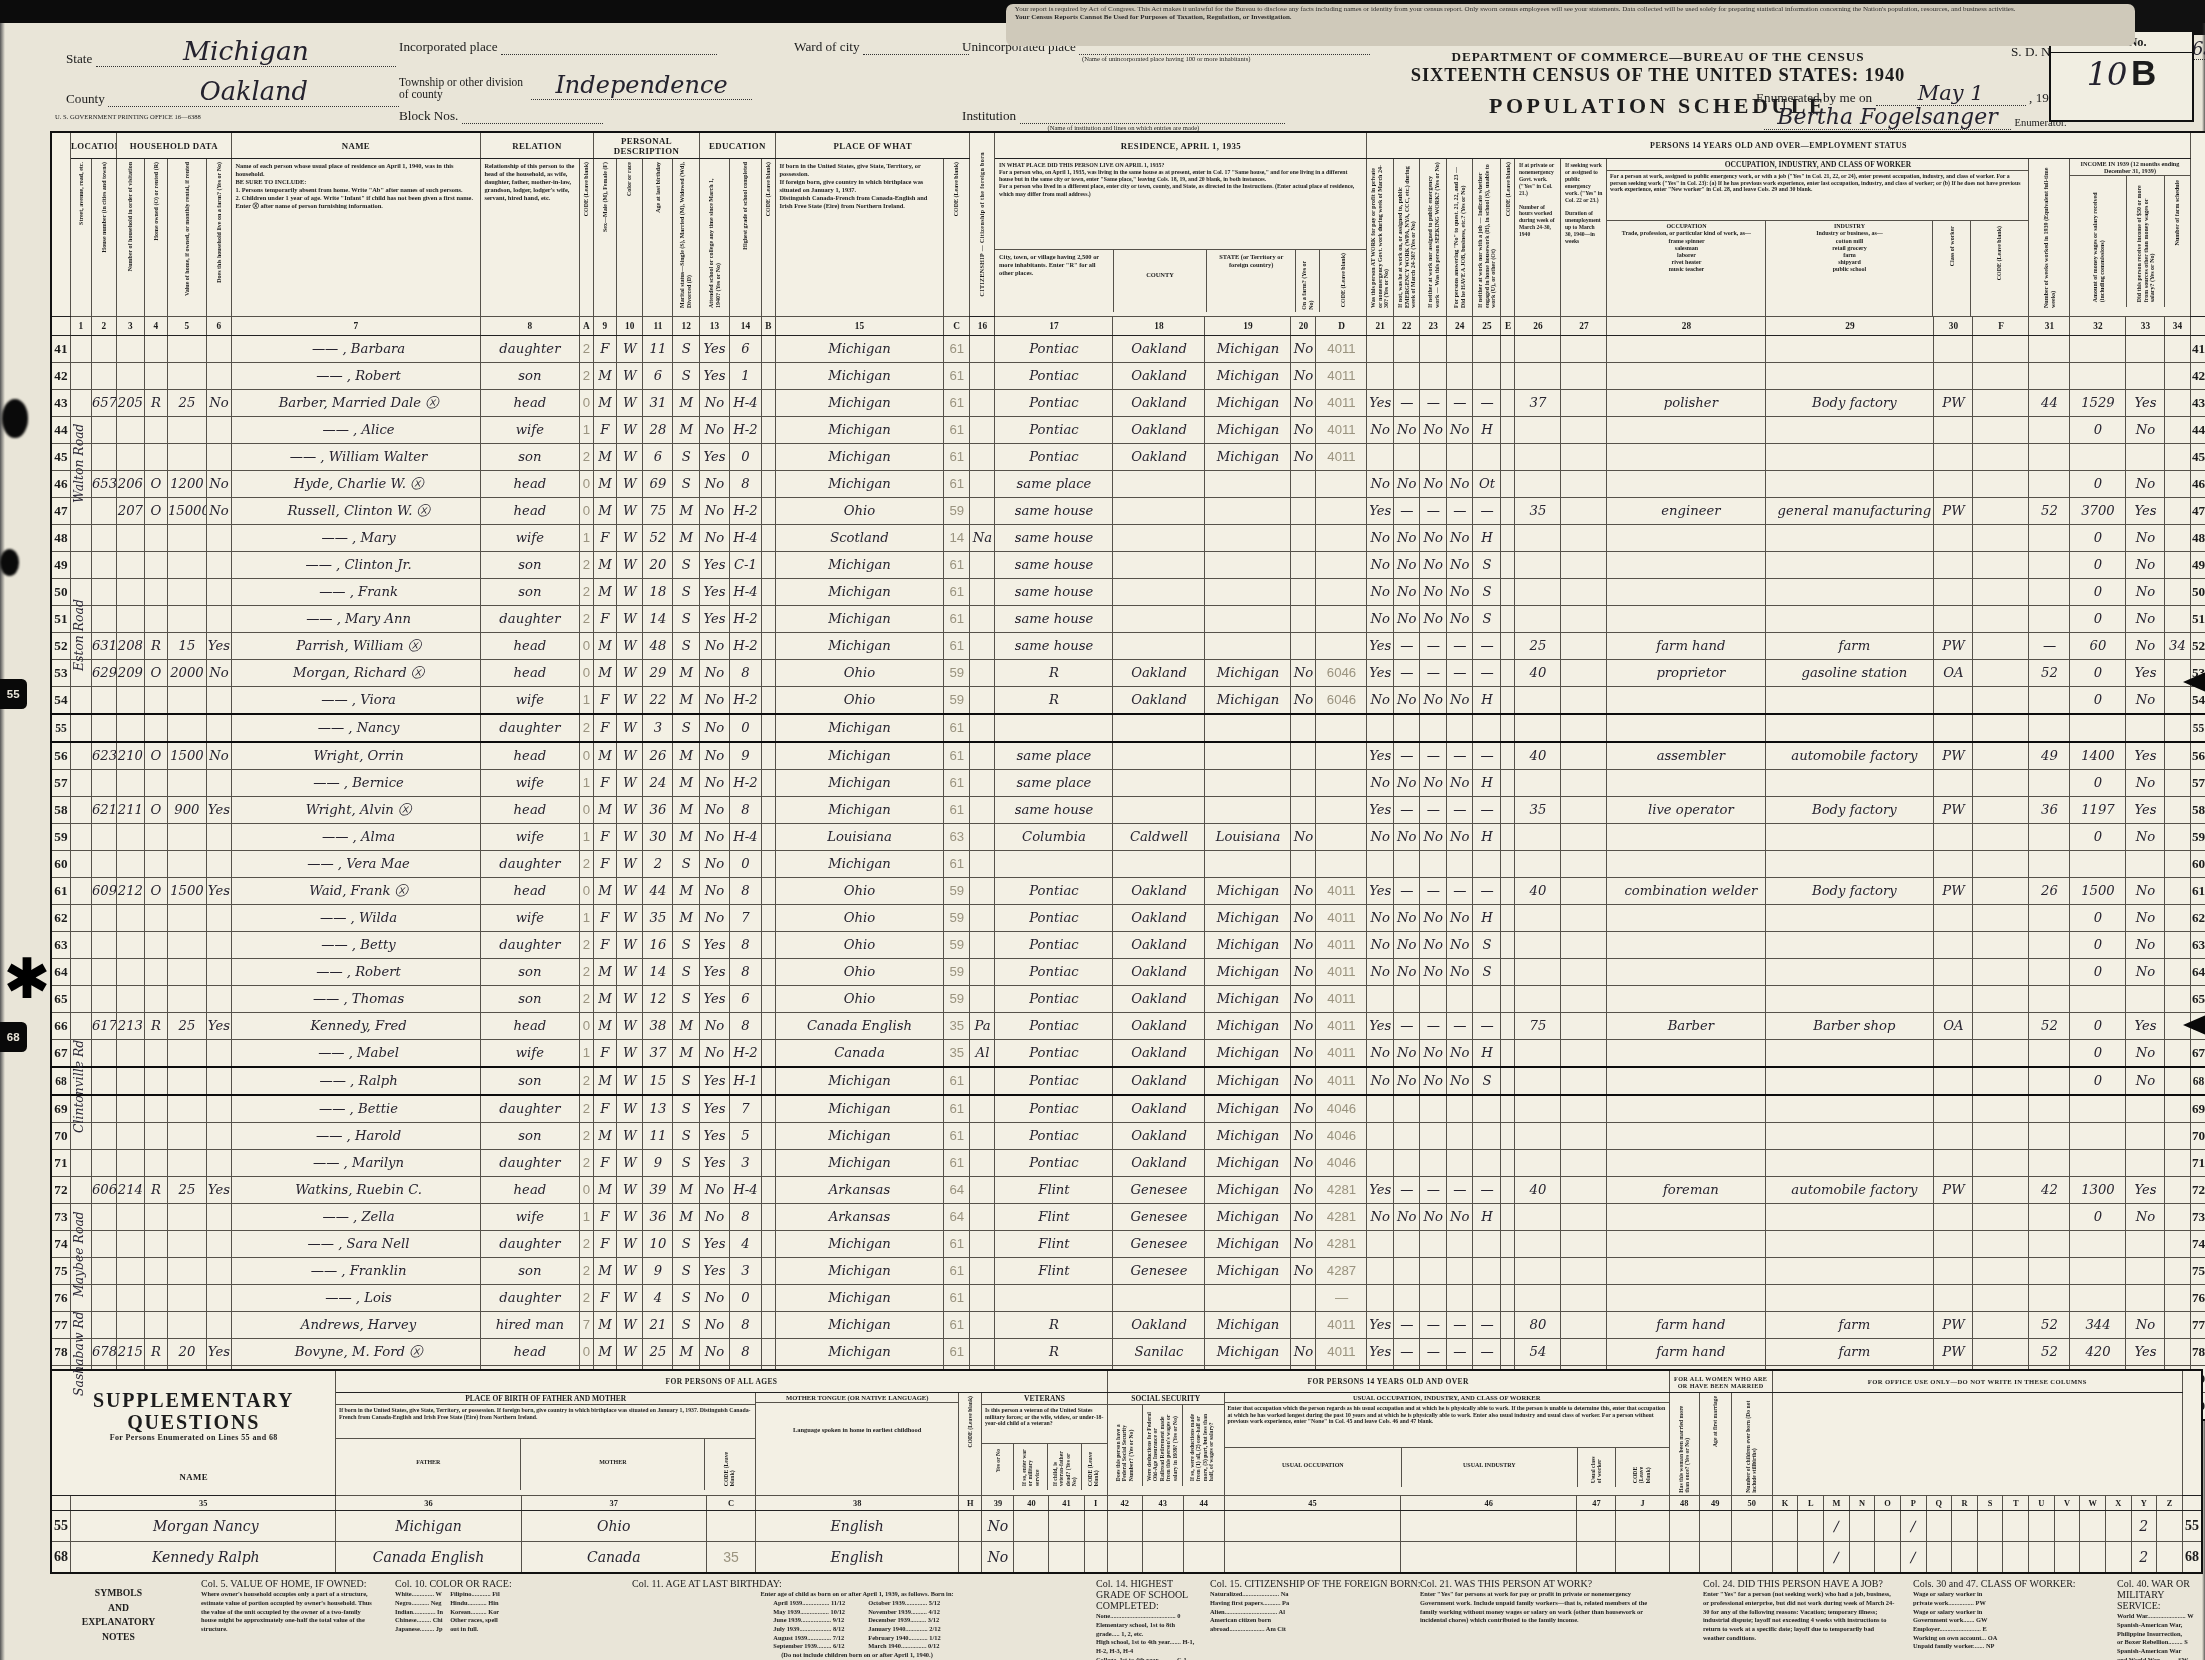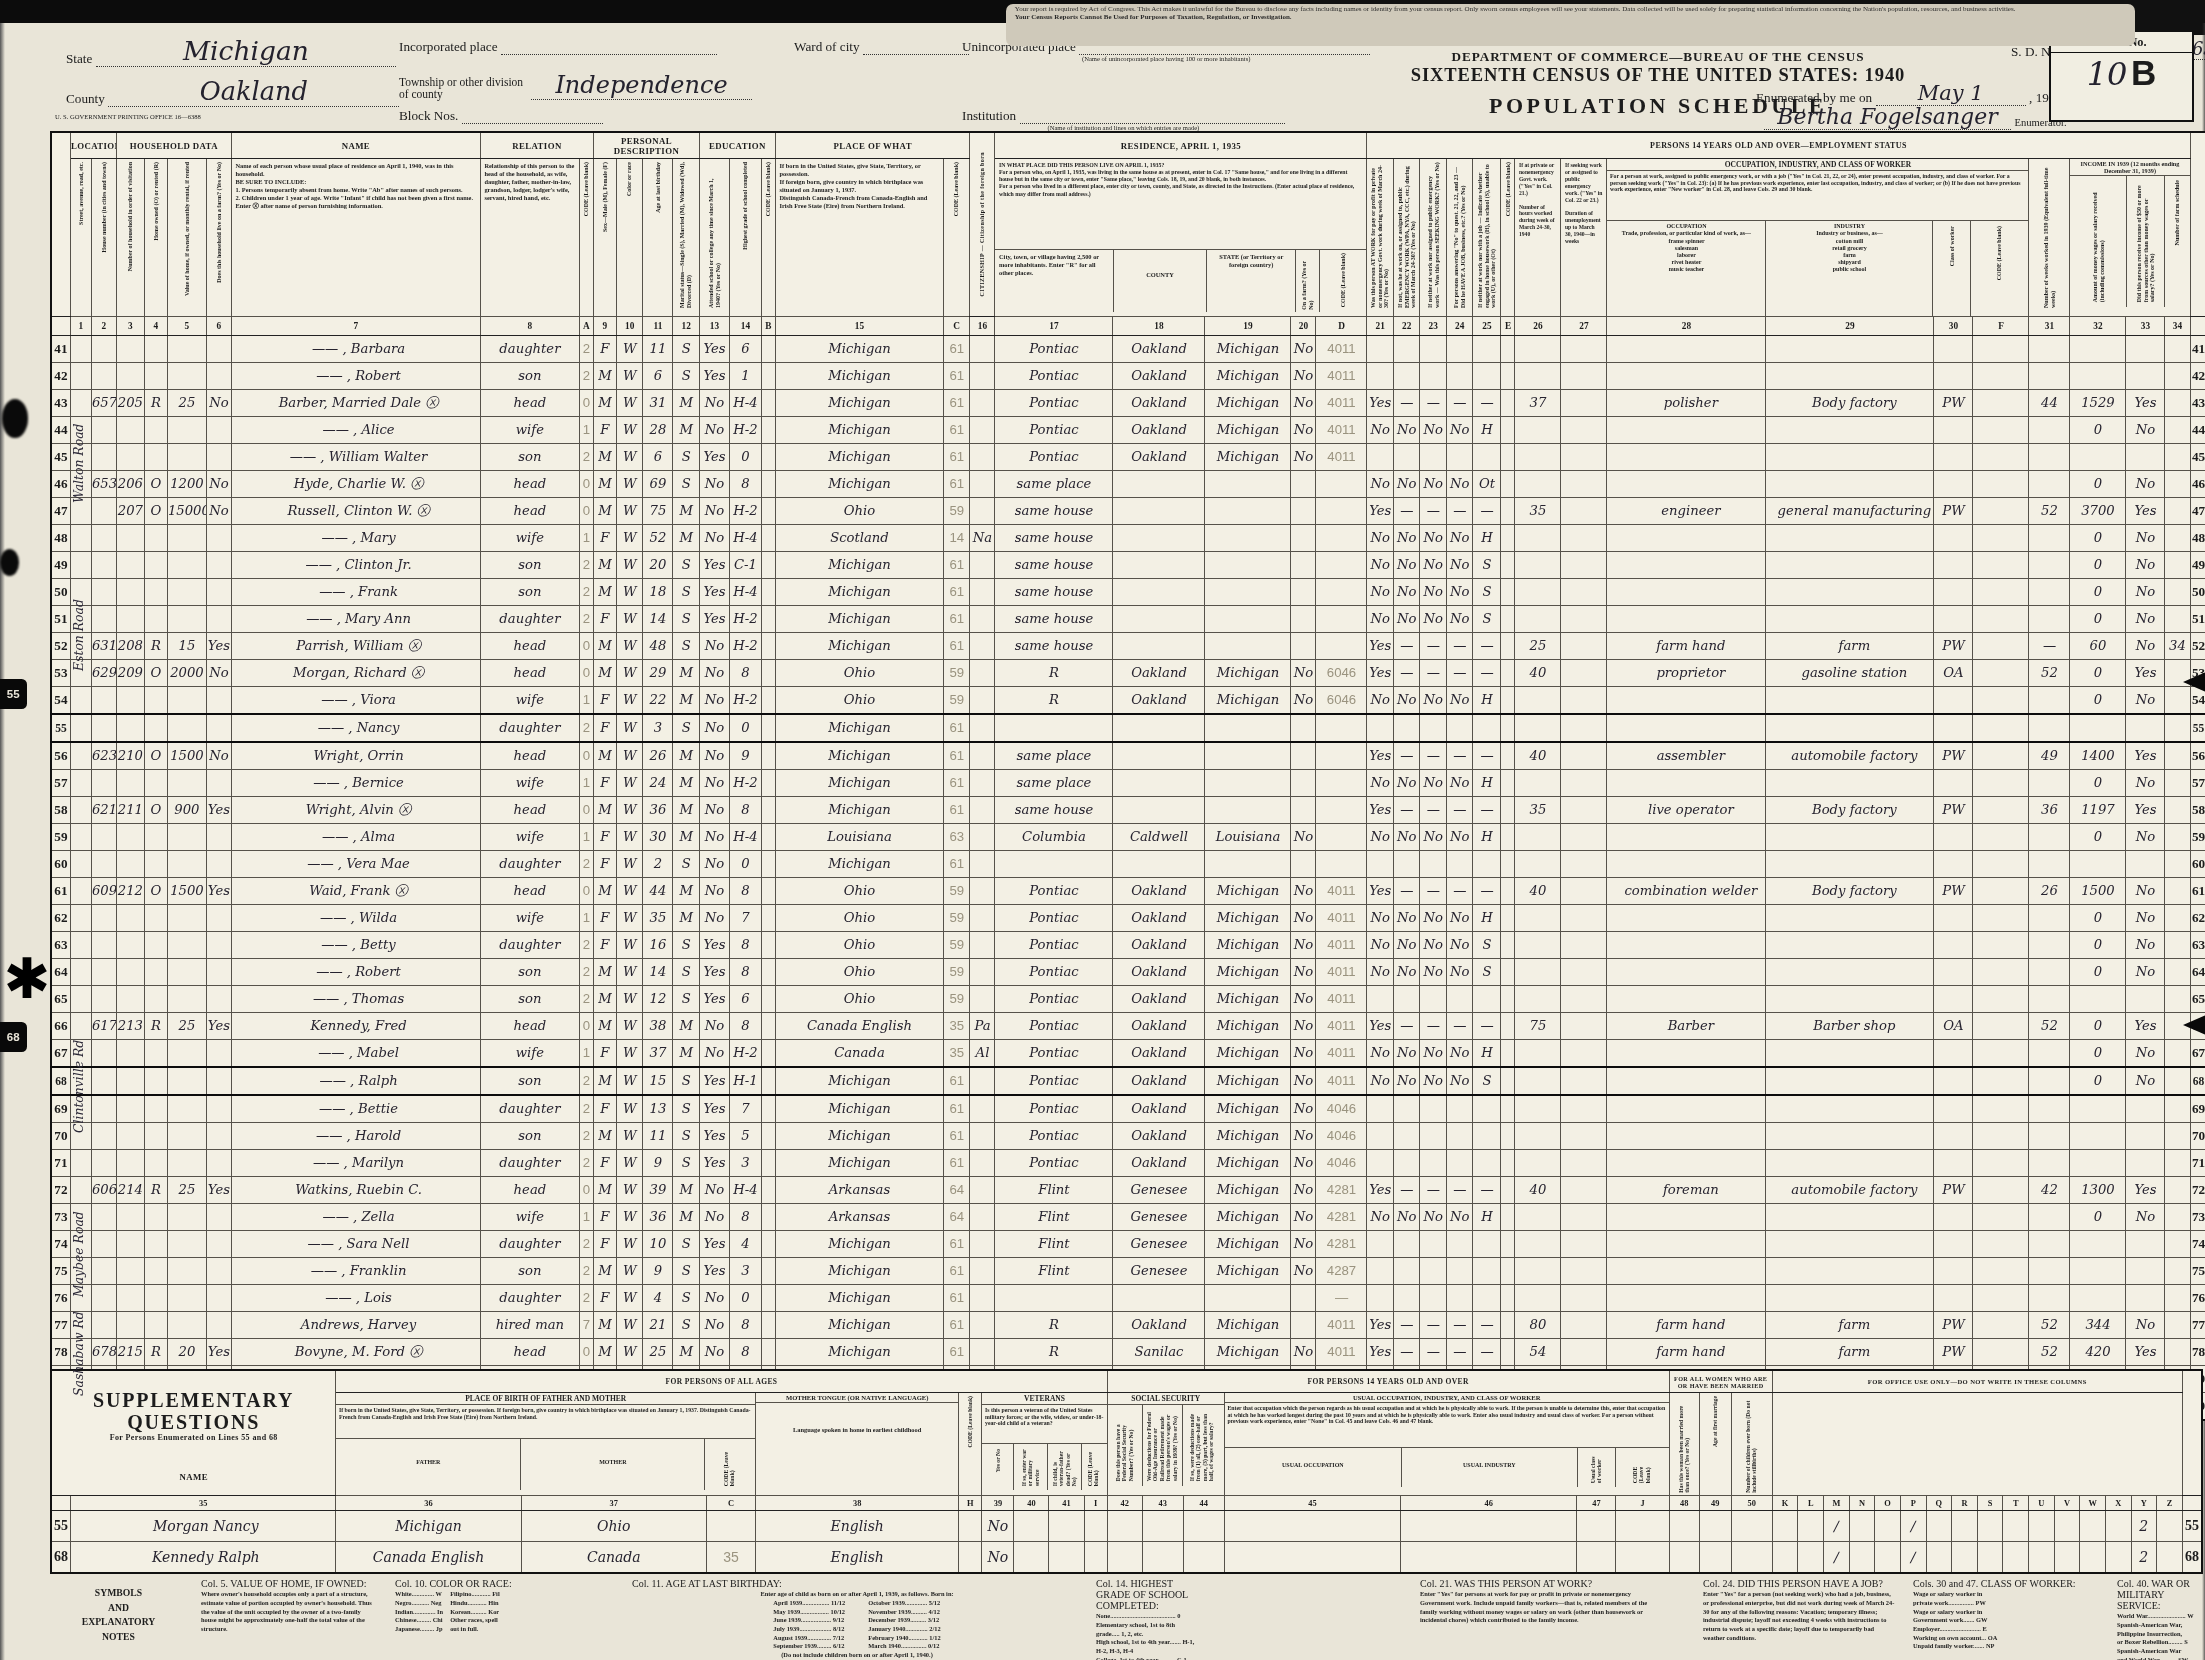--- a/index.html
+++ b/index.html
@@ -2476,20 +2476,28 @@
     <div class="ntext" style="text-align:center">(Do not include children born on or after April 1, 1940.)</div>
   </div>
   <div class="note" style="left:1096px;width:99px">
     <div class="ntitle">Col. 14. HIGHEST GRADE OF SCHOOL COMPLETED:</div>
     <div class="ntext">None......................................... 0
 Elementary school, 1st to 8th grade..... 1, 2, etc.
 High school, 1st to 4th year....... H-1, H-2, H-3, H-4
 College, 1st to 4th year........... C-1, C-2, C-3, C-4
 College, 5th or subsequent year.............. C-5</div>
   </div>
+  <div class="note" style="left:1210px;width:221px">
+    <div class="ntitle">Col. 15. CITIZENSHIP OF THE FOREIGN BORN:</div>
+    <div class="ntext">Naturalized....................... Na
+Having first papers........... Pa
+Alien................................. Al
+American citizen born
+abroad...................... Am Cit</div>
+  </div>
   <div class="note" style="left:1420px;width:231px">
     <div class="ntitle">Col. 21. WAS THIS PERSON AT WORK?</div>
     <div class="ntext">Enter "Yes" for persons at work for pay or profit in private or nonemergency Government work. Include unpaid family workers—that is, related members of the family working without money wages or salary on work (other than housework or incidental chores) which contributed to the family income.</div>
   </div>
   <div class="note" style="left:1703px;width:192px">
     <div class="ntitle">Col. 24. DID THIS PERSON HAVE A JOB?</div>
     <div class="ntext">Enter "Yes" for a person (not seeking work) who had a job, business, or professional enterprise, but did not work during week of March 24-30 for any of the following reasons: Vacation; temporary illness; industrial dispute; layoff not exceeding 4 weeks with instructions to return to work at a specific date; layoff due to temporarily bad weather conditions.</div>
   </div>
   <div class="note" style="left:1913px;width:190px">
     <div class="ntitle">Cols. 30 and 47. CLASS OF WORKER:</div>

